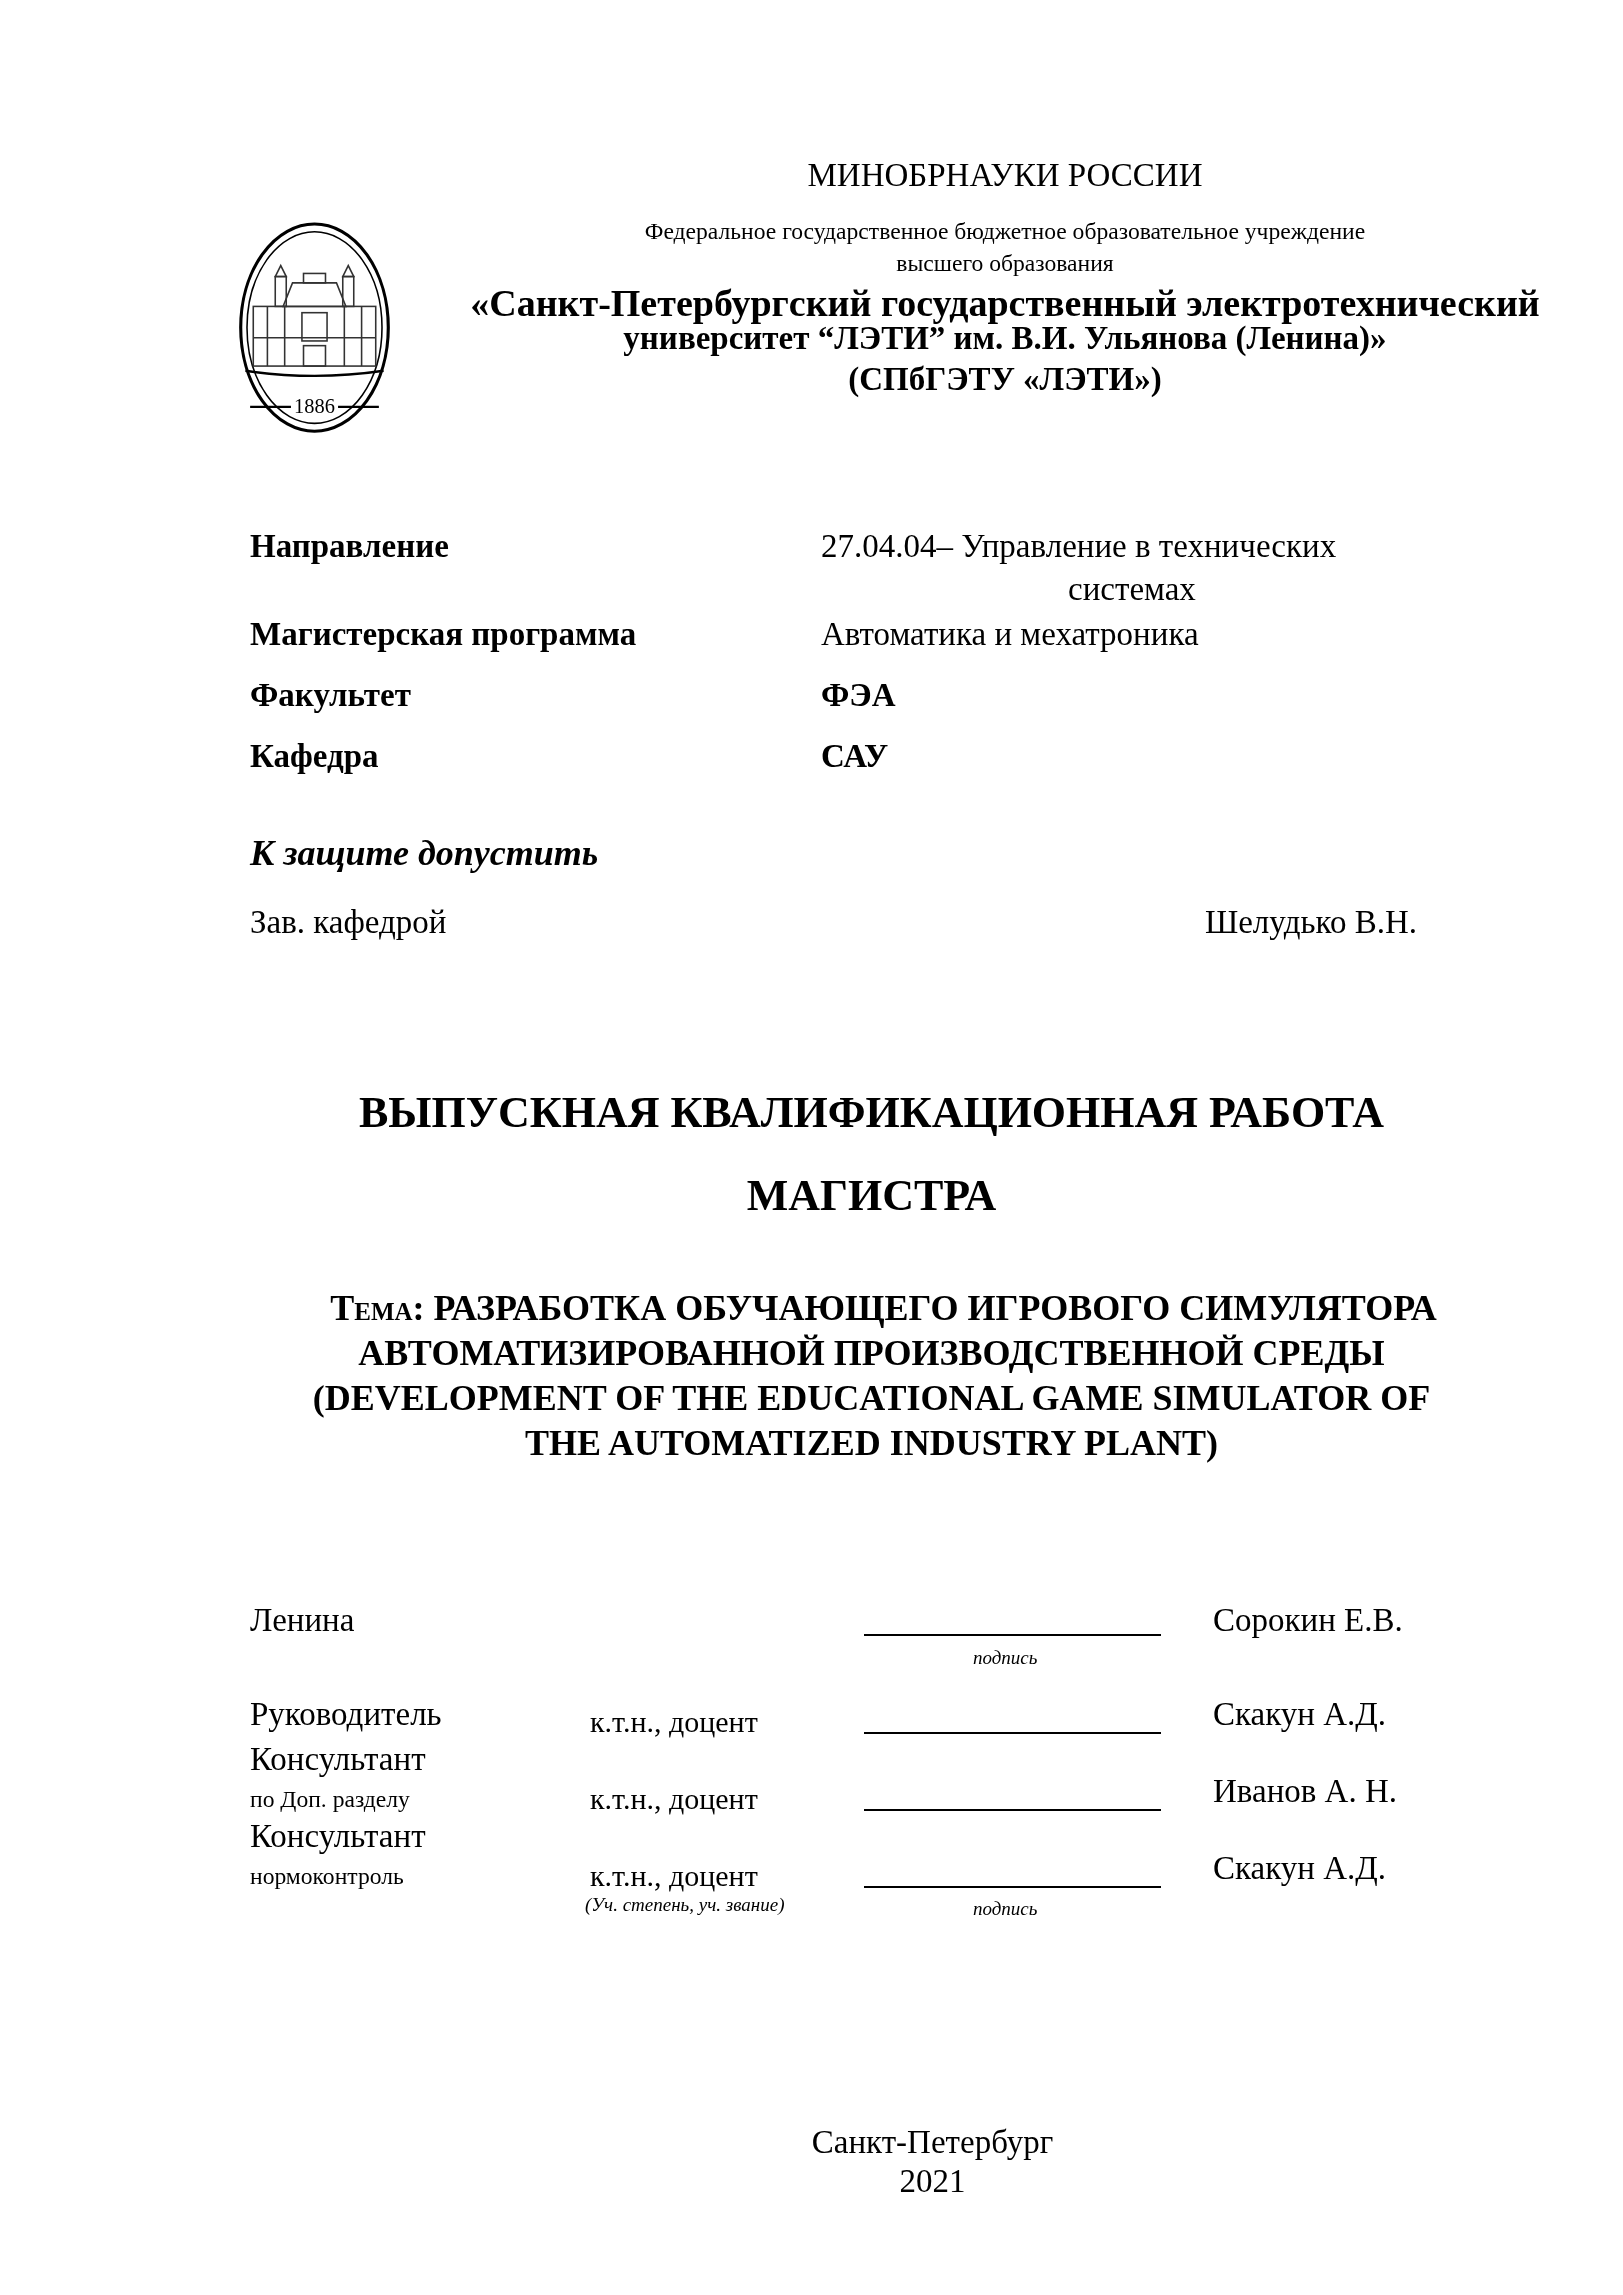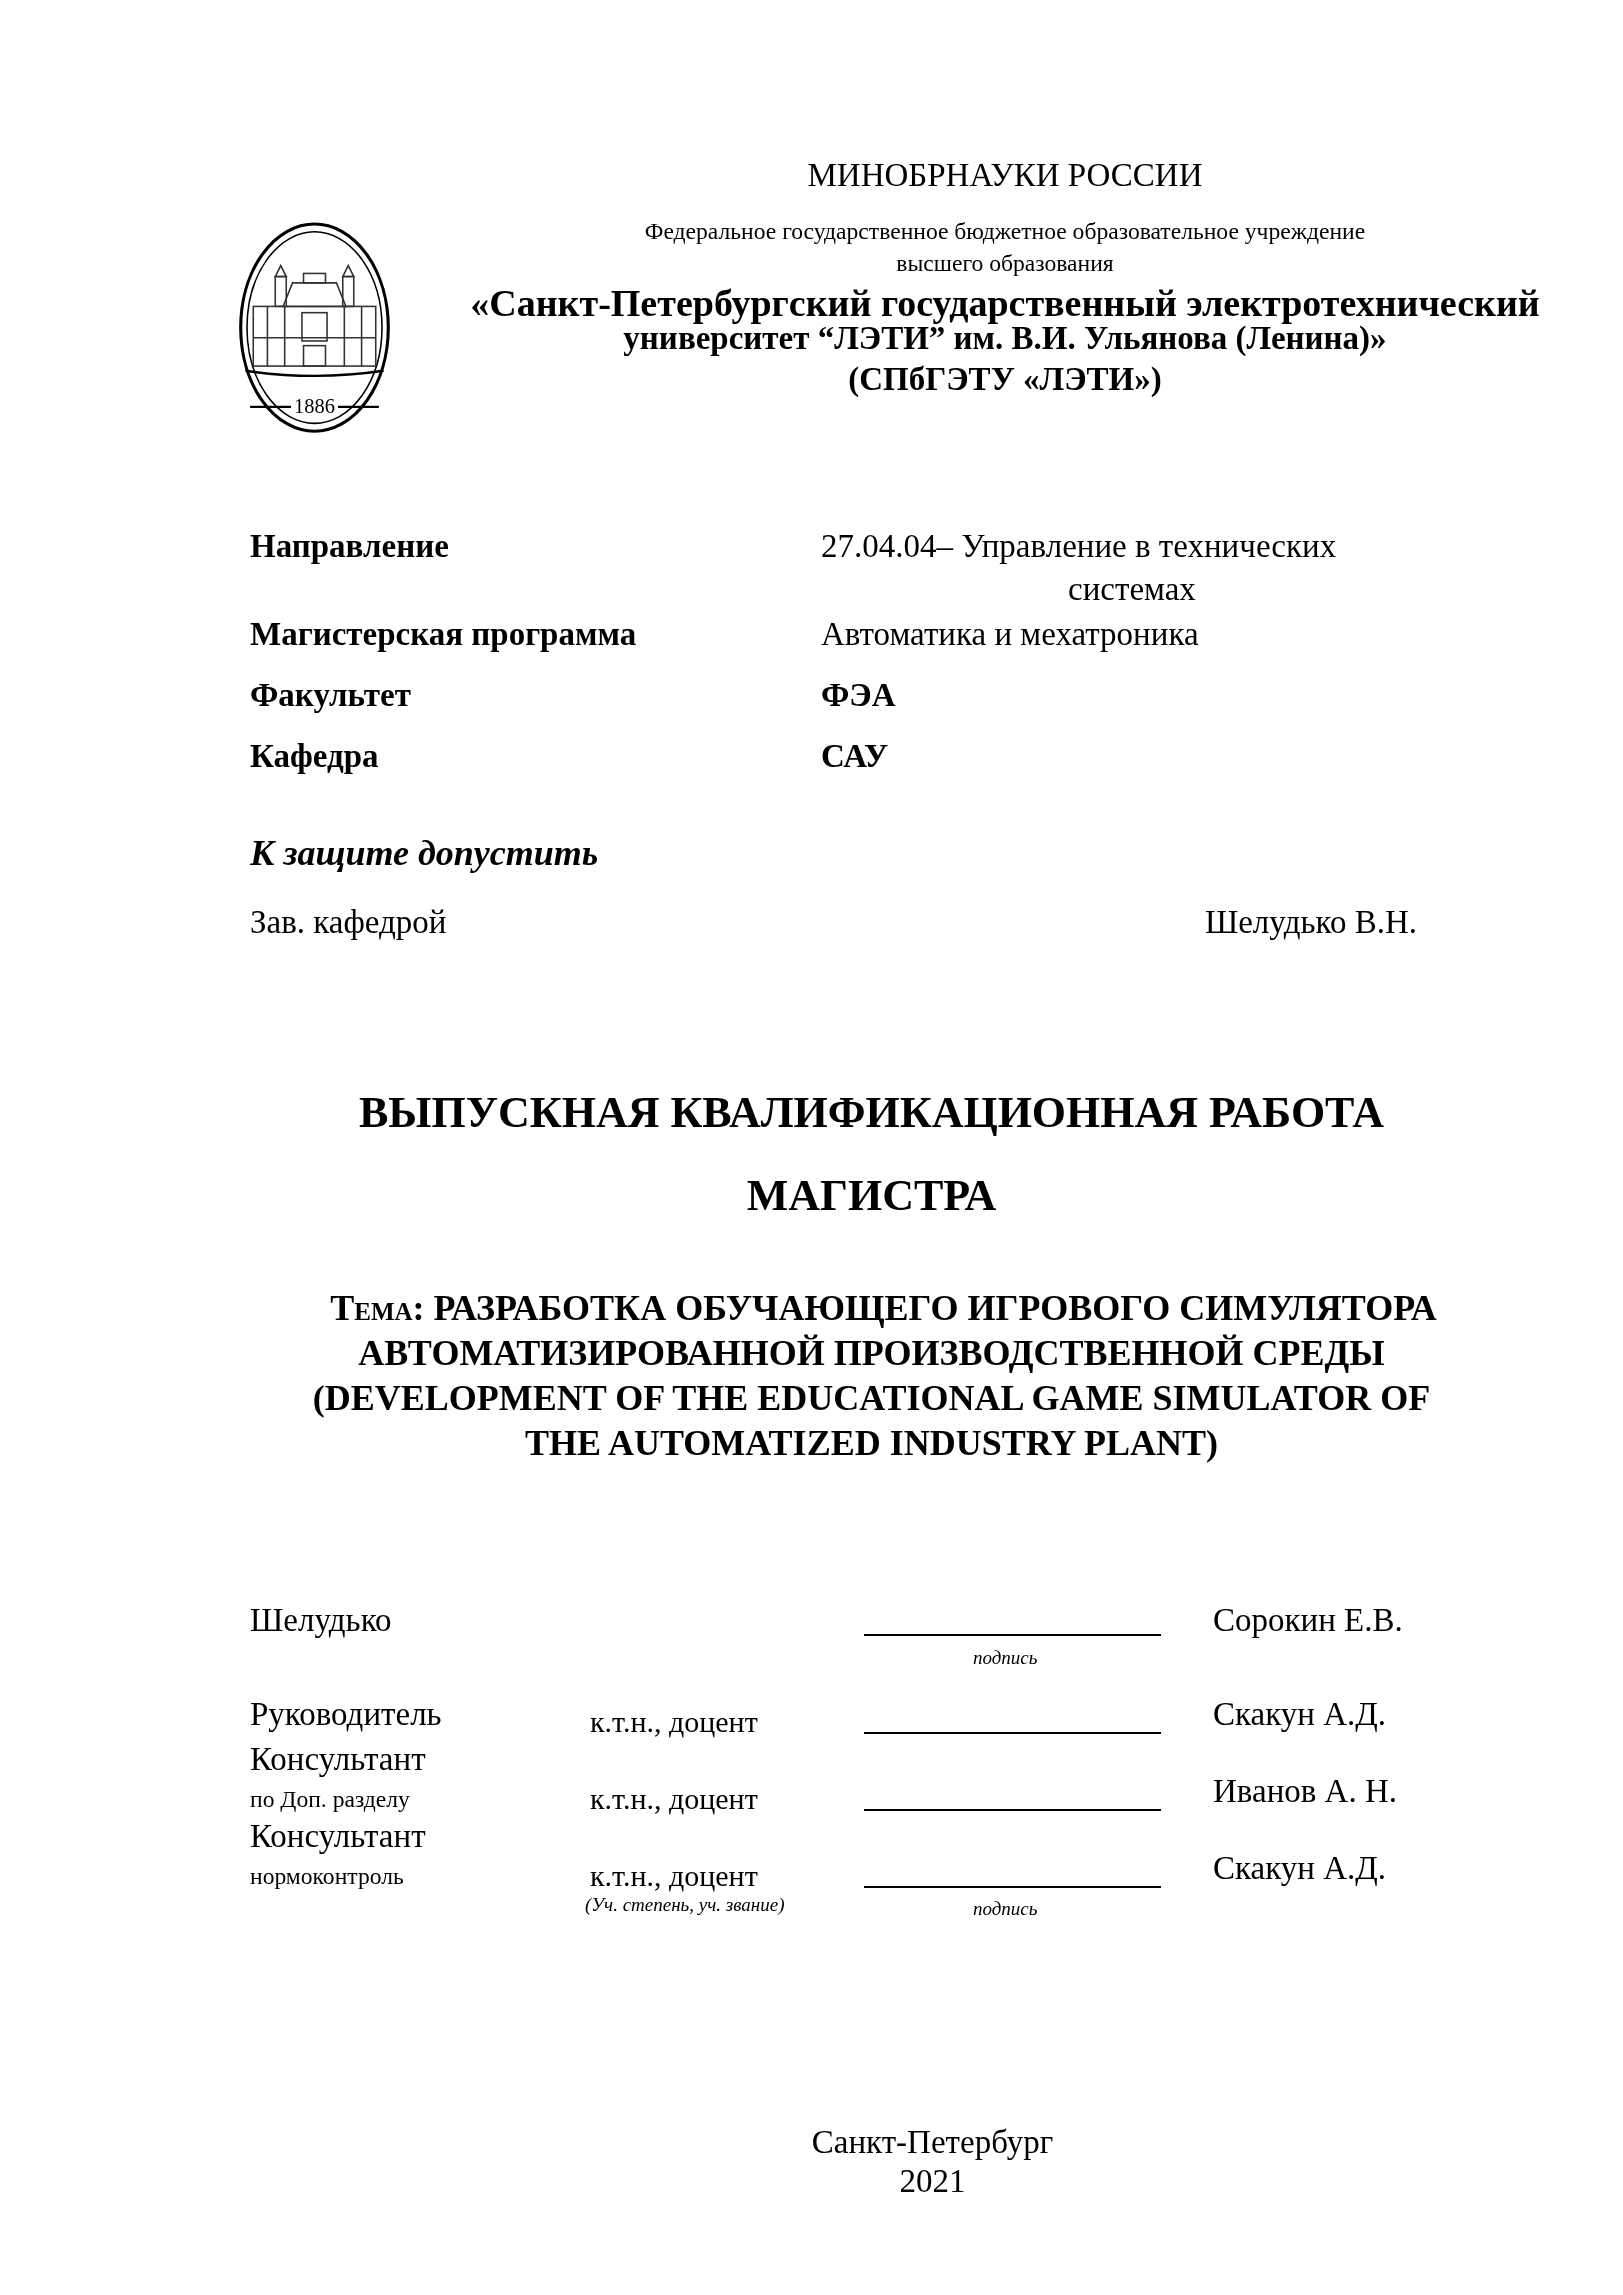--- a/index.html
+++ b/index.html
@@ -101,21 +101,21 @@
 <div class="abs title-line" style="top:1170px;">МАГИСТРА</div>
 
 <div class="abs topic-line" style="top:1287px;">
   <span class="smallcaps">Тема:</span>
   <span>РАЗРАБОТКА ОБУЧАЮЩЕГО ИГРОВОГО СИМУЛЯТОРА</span>
 </div>
 <div class="abs topic-line" style="top:1332px;">АВТОМАТИЗИРОВАННОЙ ПРОИЗВОДСТВЕННОЙ СРЕДЫ</div>
 <div class="abs topic-line" style="top:1377px;">(DEVELOPMENT OF THE EDUCATIONAL GAME SIMULATOR OF</div>
 <div class="abs topic-line" style="top:1422px;">THE AUTOMATIZED INDUSTRY PLANT)</div>
 
-<div class="abs sig-role" style="top:1602px;">Шелудько</div>
+<div class="abs sig-role" style="top:1602px;">Ленина</div>
 <div class="sig-line" style="top:1634px;"></div>
 <div class="abs sig-caption" style="top:1647px; left:973px;">подпись</div>
 <div class="abs sig-name" style="top:1602px;">Сорокин Е.В.</div>
 
 <div class="abs sig-role" style="top:1696px;">Руководитель</div>
 <div class="abs sig-degree" style="top:1705px;">к.т.н., доцент</div>
 <div class="sig-line" style="top:1732px;"></div>
 <div class="abs sig-name" style="top:1696px;">Скакун А.Д.</div>
 
 <div class="abs sig-role" style="top:1741px;">Консультант</div>

